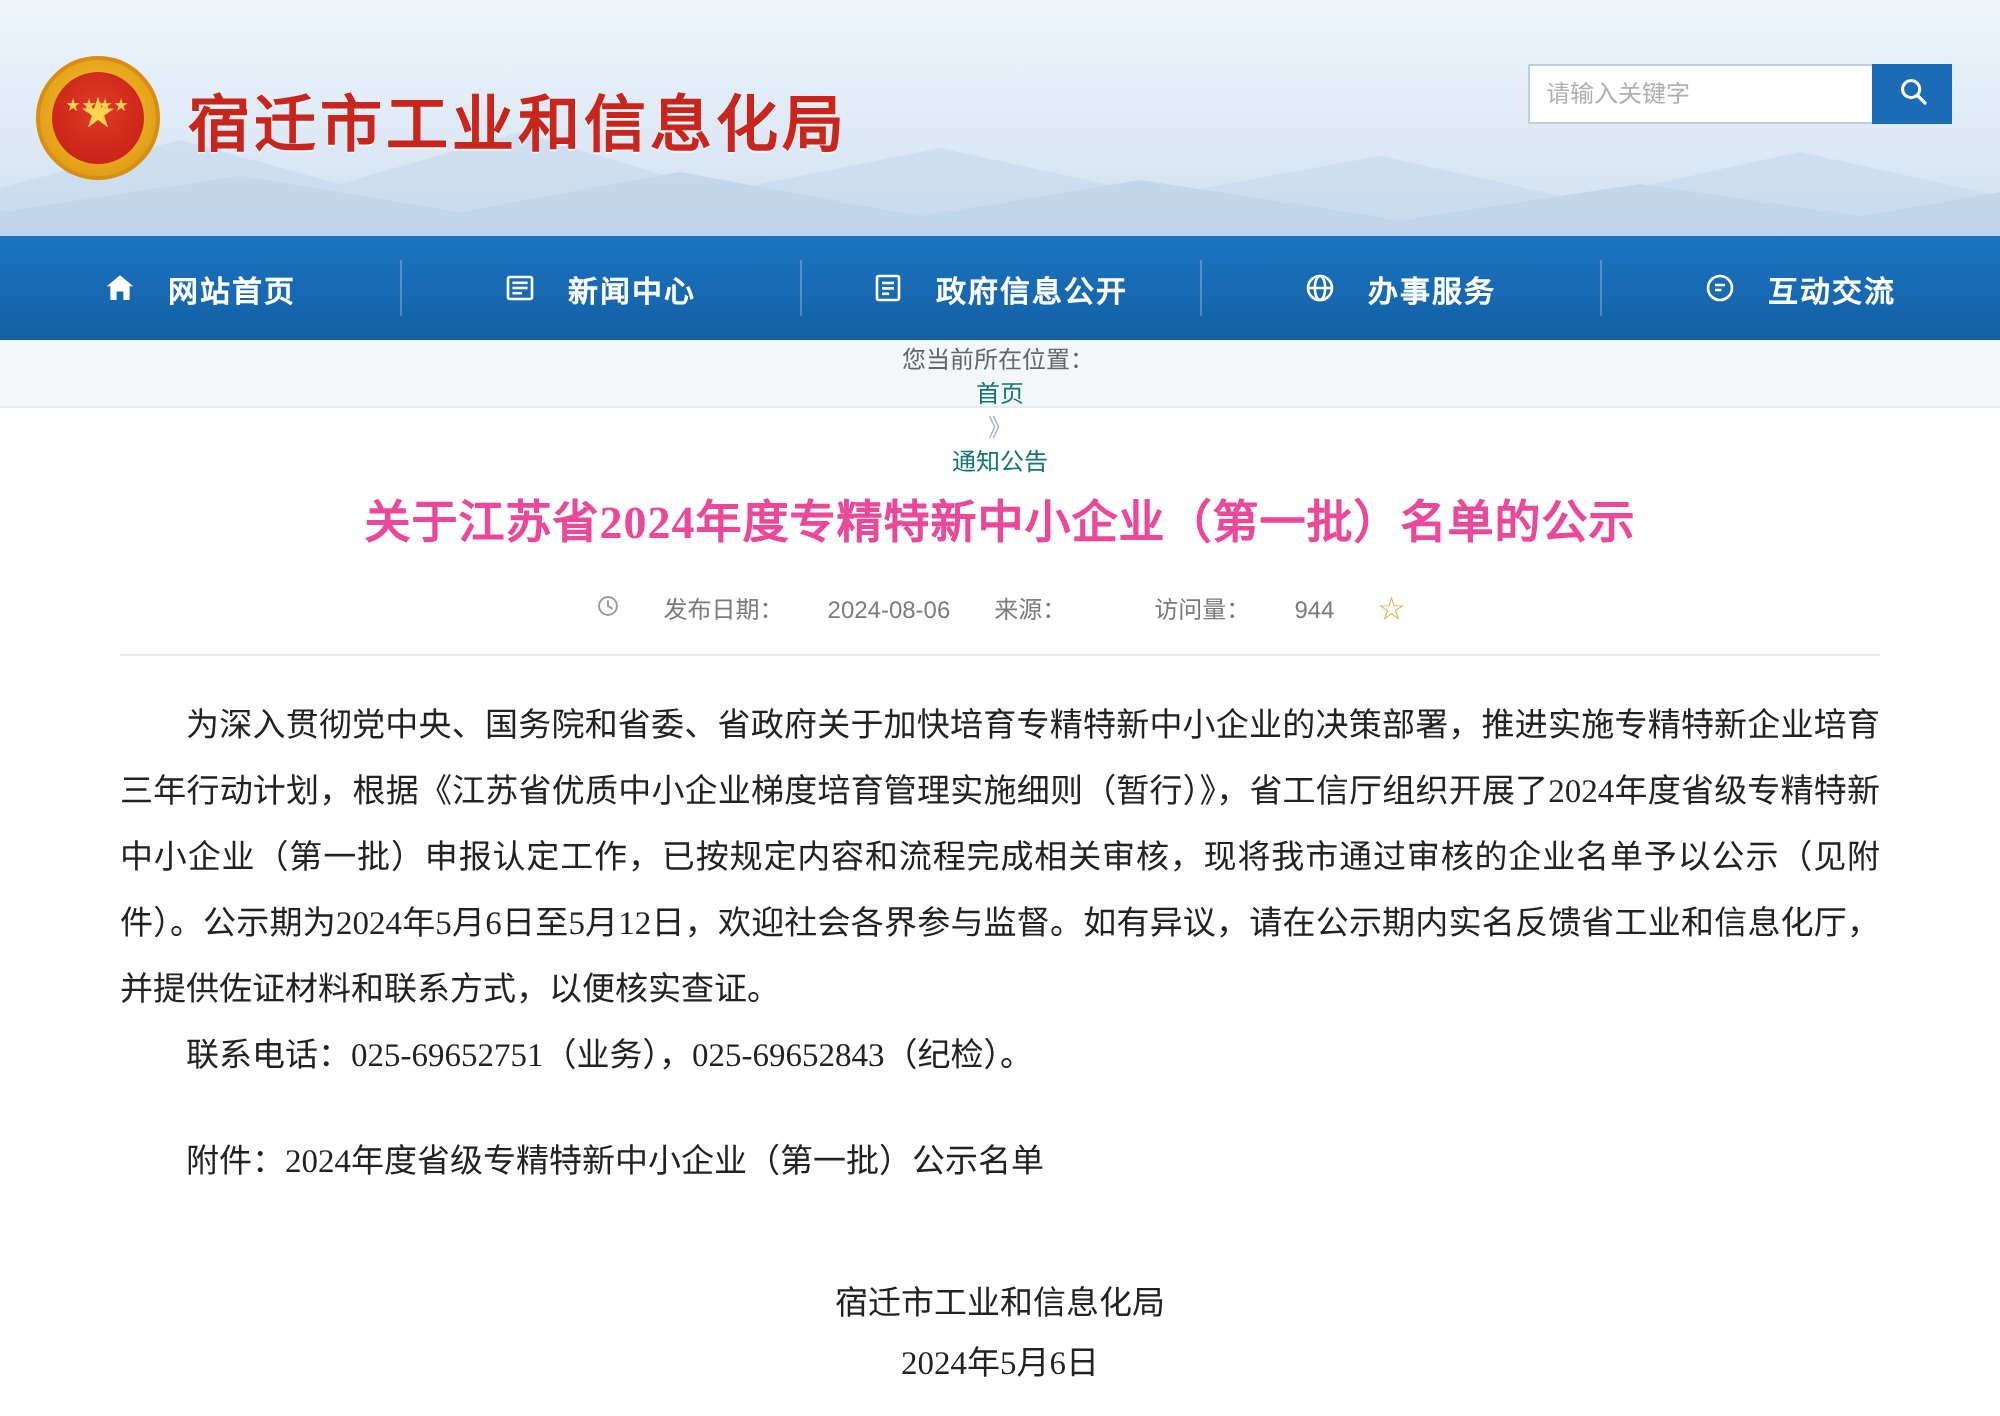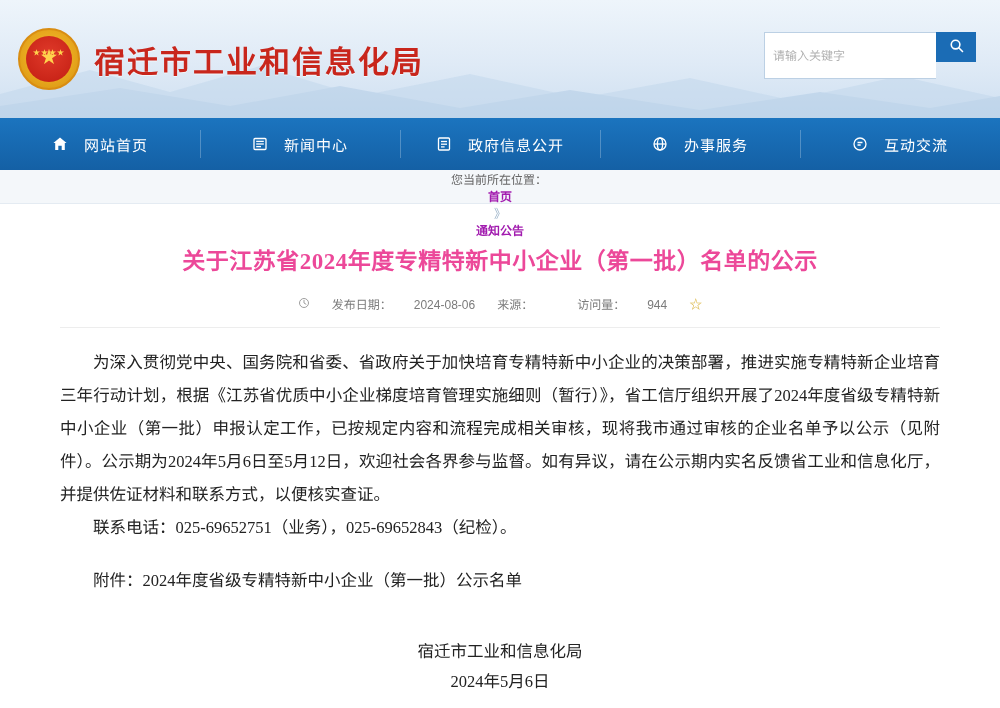--- a/index.html
+++ b/index.html
@@ -62,21 +62,21 @@
     font-family: "Liberation Serif", serif;
     text-shadow: 0 1px 0 rgba(255,255,255,.6);
   }
   .search-box {
     position: absolute;
     right: 24px; top: 32px;
     display: flex;
     height: 30px;
   }
   .search-input {
-    width: 172px; height: 47px;
+    width: 172px; height: 30px;
     border: 1px solid #bcd0e4;
     border-right: none;
     background: #ffffff;
     padding: 0 8px;
     font-size: 12px;
     color: #000000;
     outline: none;
   }
   .search-input::placeholder { color: #b0b0b0; }
   .search-btn {
@@ -97,20 +97,21 @@
   }
   .nav-item {
     flex: 1;
     display: flex; align-items: center; justify-content: center;
     gap: 16px;
     color: #ffffff;
     font-size: 15px;
     letter-spacing: 1px;
     position: relative;
     cursor: pointer;
+    font-weight: bold;
   }
   .nav-item + .nav-item::before {
     content: "";
     position: absolute; left: 0; top: 12px; bottom: 12px;
     width: 1px;
     background: rgba(255,255,255,.25);
   }
   .nav-icon { display: inline-flex; align-items: center; }
 
   
@@ -118,21 +119,21 @@
     height: 34px;
     background: #f4f7fa;
     border-bottom: 1px solid #e4ebf2;
     display: flex; align-items: center;
     font-size: 12px;
     color: #666;
     padding-left: 0;
     flex-direction: column;
   }
   .crumb .label { margin-left: -2px; }
-  .crumb a { color: #a21caf; text-decoration: none; margin: 0 4px; font-weight: bold; }
+  .crumb a { color: #0f766e; text-decoration: none; margin: 0 4px; }
   .crumb .sep { color: #9bb3c9; margin: 0 4px; }
 
   
   .article {
     padding: 30px 60px 0 60px;
     background: #ffffff;
   }
   .article-title {
     text-align: center;
     font-size: 23px;

